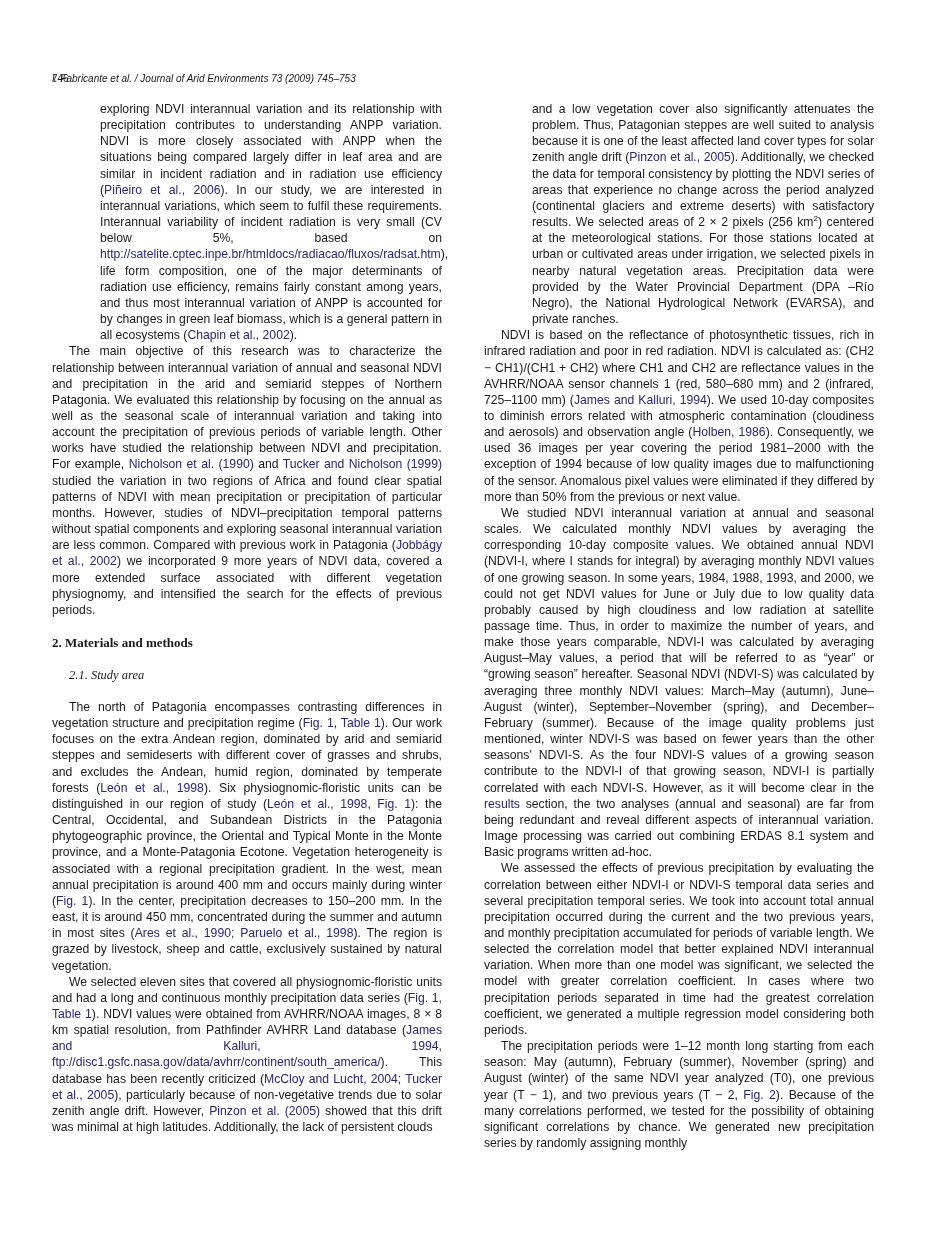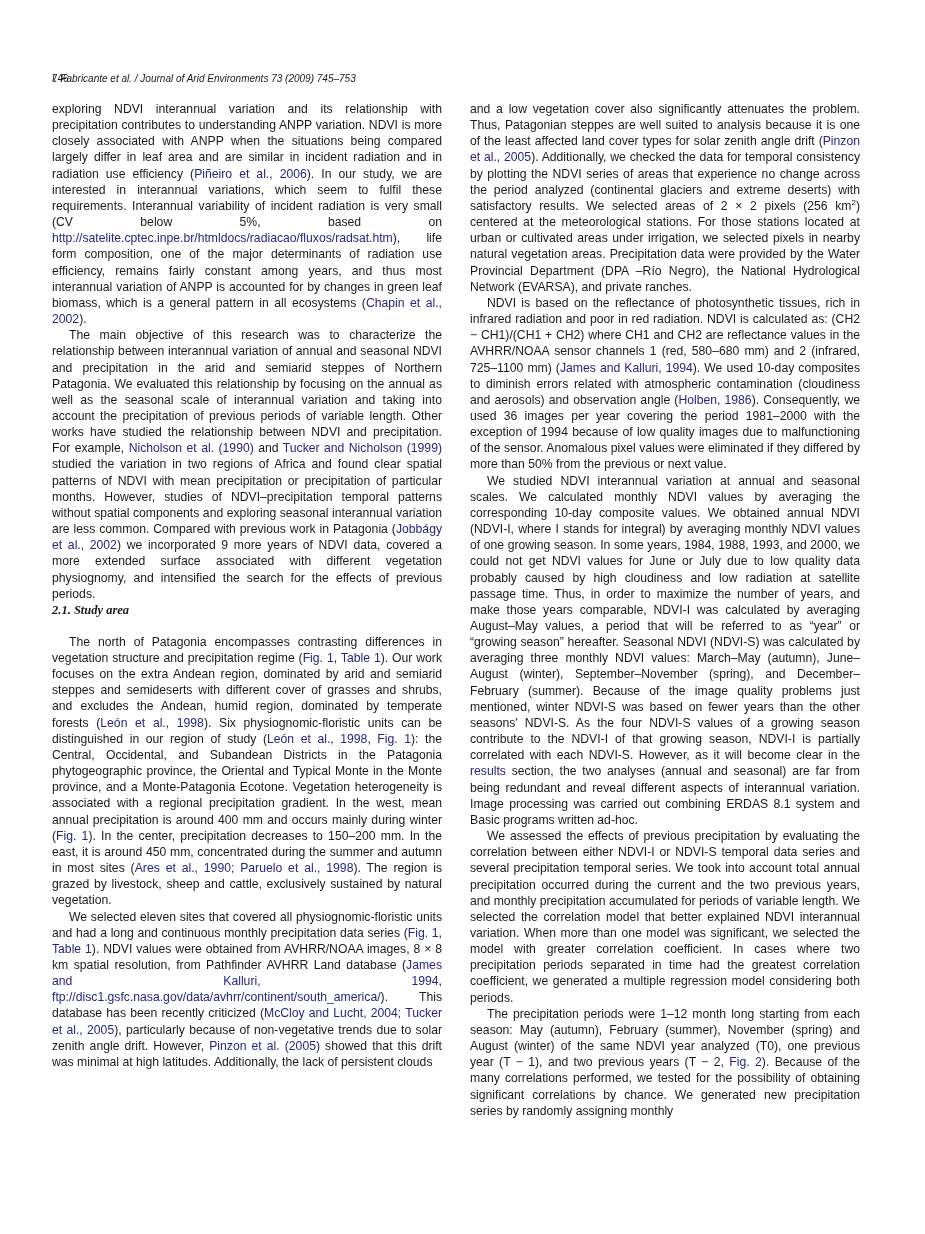--- a/index.html
+++ b/index.html
@@ -5,44 +5,45 @@
   html, body { margin: 0; padding: 0; background: #ffffff; }
   body { width: 925px; height: 1234px; position: relative; overflow: hidden;
          font-family: "Liberation Sans", sans-serif; color: #1a1a1a; }
   .running-head { position: absolute; top: 73px; left: 52px; width: 810px; height: 14px;
                   font-size: 10px; }
   .page-num { position: absolute; left: 0; top: 0; }
   .journal-ref { position: absolute; left: 0; right: 0; text-align: left; font-style: italic; }
   .col { position: absolute; top: 101px; width: 390px; font-size: 12.2px; line-height: 16.15px;
          text-align: justify; hyphens: manual; }
   .col-left { left: 52px; }
-  .col-right { left: 470px; }
+  .col-right { left: 484px; }
   .col p { margin: 0; text-indent: 17px; }
-  .col p.cont { text-indent: 0; }
+  .col p.cont { text-indent: 0; margin-left: 48px; }
   a.ref { color: #262680; text-decoration: none; }
   h2.section { font-family: "Liberation Serif", serif; font-weight: bold; font-size: 13px;
                margin: 17px 0 16px 0; line-height: 16px; }
-  h3.subsection { font-family: "Liberation Serif", serif; font-style: italic; font-weight: bold;
-                  font-size: 12.5px; margin: 0 0 16px 0; line-height: 16px; }
+  h3.subsection { font-family: "Liberation Serif", serif; font-style: italic; font-weight: normal;
+                  font-size: 12.5px; margin: 0 0 16px 17px; line-height: 16px; }
   h3.subsection.gap { margin-top: 16px; }
   sup { font-size: 8px; line-height: 0; }
 </style>
 </head>
 <body>
 
 <div class="running-head">
   <span class="page-num">746</span>
   <span class="journal-ref">I. Fabricante et al. / Journal of Arid Environments 73 (2009) 745–753</span>
 </div>
 
 <div class="col col-left">
   <p class="cont"><span>exploring NDVI interannual variation and its relationship with precipitation contributes to understanding ANPP variation. NDVI is more closely associated with ANPP when the situations being compared largely differ in leaf area and are similar in incident radiation and in radiation use efficiency (</span><a class="ref">Piñeiro et al., 2006</a><span>). In our study, we are interested in interannual variations, which seem to fulfil these requirements. Interannual variability of incident radiation is very small (CV below 5%, based on </span><a class="ref">http://satelite.cptec.inpe.br/htmldocs/radiacao/fluxos/radsat.htm</a><span>), life form composition, one of the major determinants of radiation use efficiency, remains fairly constant among years, and thus most interannual variation of ANPP is accounted for by changes in green leaf biomass, which is a general pattern in all ecosystems (</span><a class="ref">Chapin et al., 2002</a><span>).</span></p>
 
   <p><span>The main objective of this research was to characterize the relationship between interannual variation of annual and seasonal NDVI and precipitation in the arid and semiarid steppes of Northern Patagonia. We evaluated this relationship by focusing on the annual as well as the seasonal scale of interannual variation and taking into account the precipitation of previous periods of variable length. Other works have studied the relationship between NDVI and precipitation. For example, </span><a class="ref">Nicholson et al. (1990)</a><span> and </span><a class="ref">Tucker and Nicholson (1999)</a><span> studied the variation in two regions of Africa and found clear spatial patterns of NDVI with mean precipitation or precipitation of particular months. However, studies of NDVI–precipitation temporal patterns without spatial components and exploring seasonal interannual variation are less common. Compared with previous work in Patagonia (</span><a class="ref">Jobbágy et al., 2002</a><span>) we incorporated 9 more years of NDVI data, covered a more extended surface associated with different vegetation physiognomy, and intensified the search for the effects of previous periods.</span></p>
 
+  <h2 class="section">2. Materials and methods</h2>
   <h3 class="subsection">2.1. Study area</h3>
 
   <p><span>The north of Patagonia encompasses contrasting differences in vegetation structure and precipitation regime (</span><a class="ref">Fig. 1</a><span>, </span><a class="ref">Table 1</a><span>). Our work focuses on the extra Andean region, dominated by arid and semiarid steppes and semideserts with different cover of grasses and shrubs, and excludes the Andean, humid region, dominated by temperate forests (</span><a class="ref">León et al., 1998</a><span>). Six physiognomic-floristic units can be distinguished in our region of study (</span><a class="ref">León et al., 1998</a><span>, </span><a class="ref">Fig. 1</a><span>): the Central, Occidental, and Subandean Districts in the Patagonia phytogeographic province, the Oriental and Typical Monte in the Monte province, and a Monte-Patagonia Ecotone. Vegetation heterogeneity is associated with a regional precipitation gradient. In the west, mean annual precipitation is around 400 mm and occurs mainly during winter (</span><a class="ref">Fig. 1</a><span>). In the center, precipitation decreases to 150–200 mm. In the east, it is around 450 mm, concentrated during the summer and autumn in most sites (</span><a class="ref">Ares et al., 1990; Paruelo et al., 1998</a><span>). The region is grazed by livestock, sheep and cattle, exclusively sustained by natural vegetation.</span></p>
 
 
   <p><span>We selected eleven sites that covered all physiognomic-floristic units and had a long and continuous monthly precipitation data series (</span><a class="ref">Fig. 1</a><span>, </span><a class="ref">Table 1</a><span>). NDVI values were obtained from AVHRR/NOAA images, 8 × 8 km spatial resolution, from Pathfinder AVHRR Land database (</span><a class="ref">James and Kalluri, 1994</a><span>, </span><a class="ref">ftp://disc1.gsfc.nasa.gov/data/avhrr/continent/south_america/</a><span>). This database has been recently criticized (</span><a class="ref">McCloy and Lucht, 2004; Tucker et al., 2005</a><span>), particularly because of non-vegetative trends due to solar zenith angle drift. However, </span><a class="ref">Pinzon et al. (2005)</a><span> showed that this drift was minimal at high latitudes. Additionally, the lack of persistent clouds</span></p>
 </div>
 
 <div class="col col-right">
   <p class="cont"><span>and a low vegetation cover also significantly attenuates the problem. Thus, Patagonian steppes are well suited to analysis because it is one of the least affected land cover types for solar zenith angle drift (</span><a class="ref">Pinzon et al., 2005</a><span>). Additionally, we checked the data for temporal consistency by plotting the NDVI series of areas that experience no change across the period analyzed (continental glaciers and extreme deserts) with satisfactory results. We selected areas of 2 × 2 pixels (256 km</span><sup>2</sup><span>) centered at the meteorological stations. For those stations located at urban or cultivated areas under irrigation, we selected pixels in nearby natural vegetation areas. Precipitation data were provided by the Water Provincial Department (DPA –Río Negro), the National Hydrological Network (EVARSA), and private ranches.</span></p>

